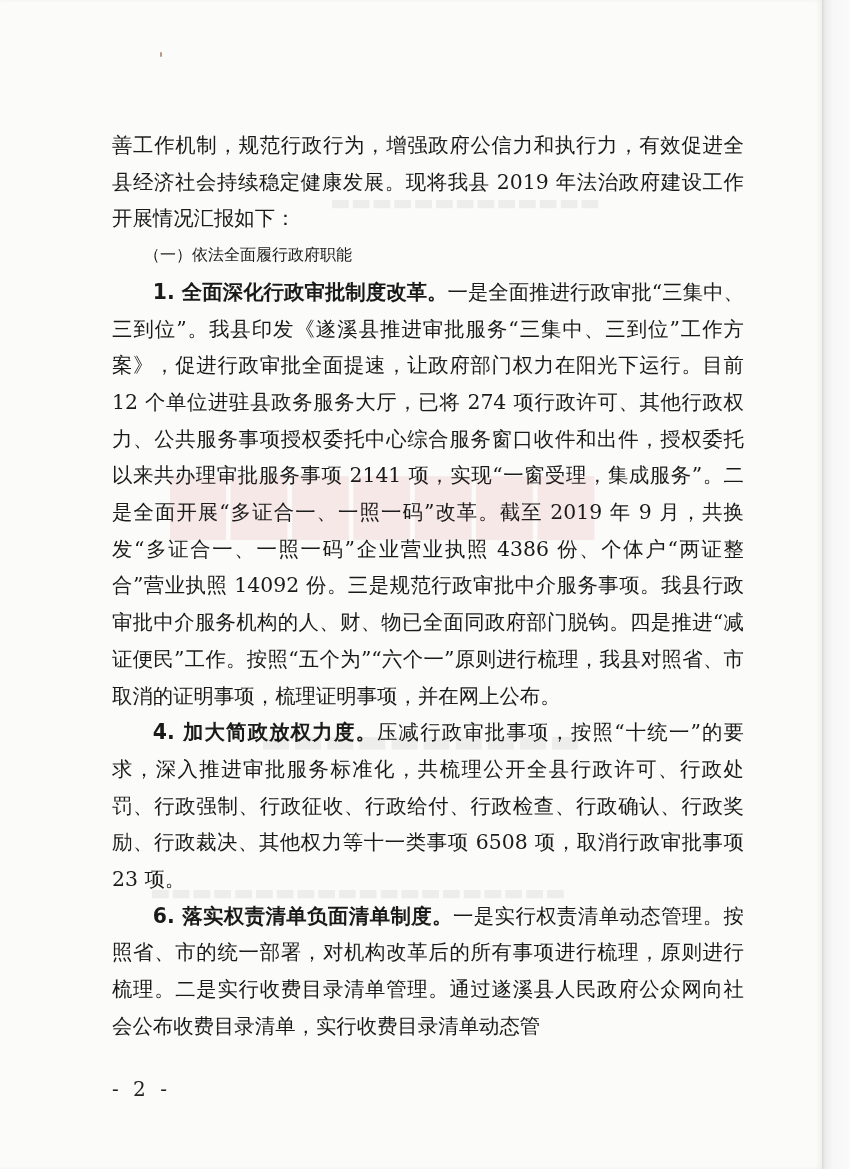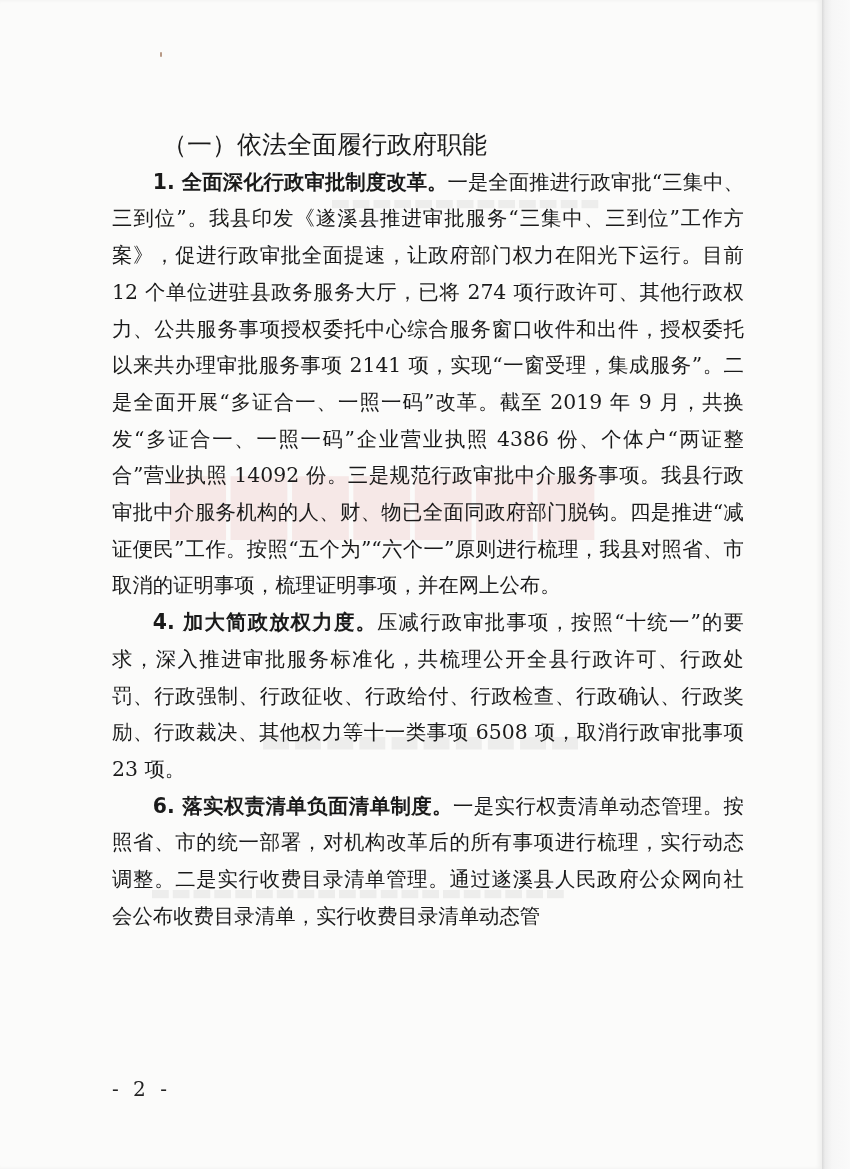--- a/index.html
+++ b/index.html
@@ -42,21 +42,21 @@
     font-family: "DejaVu Serif", serif;
     font-size: 20.4px;
     line-height: 36.7px;
     color: #1a1a1a;
     text-align: justify;
     text-justify: inter-character;
   }
   .text p { margin: 0; }
   .indent { text-indent: 2em; }
   .h1 { font-family: "DejaVu Sans", sans-serif; font-weight: bold; padding-left: 2em; font-size: 20.4px; }
-  .h2 { padding-left: 2em; font-family: "DejaVu Sans", sans-serif; font-size: 25px; }
+  .h2 { padding-left: 2em; font-family: "DejaVu Sans", sans-serif; font-size: 16px; }
   .lead { font-family: "DejaVu Sans", sans-serif; font-weight: bold; }
   .gap { margin-top: 3px; }
   .page-num {
     position: absolute; left: 112px; top: 1077px;
     font-family: "DejaVu Serif", serif; font-size: 20px; color: #222;
     letter-spacing: 4px;
   }
   .speck { position: absolute; background: #b89a86; border-radius: 1px; }
 </style>
 </head>
@@ -64,28 +64,29 @@
 
 <div class="page">
   <div class="speck" style="left:160px;top:52px;width:2px;height:5px;"></div>
 
   <div class="stamp-ghost">▆▆▆▆▆▆▆</div>
   <div class="bleed" style="left:330px;top:190px;">▬▬▬▬▬▬▬▬▬▬▬▬▬</div>
   <div class="bleed" style="left:260px;top:720px;font-size:34px;">▬▬▬▬▬▬▬▬▬▬</div>
   <div class="bleed" style="left:150px;top:880px;">▬▬▬▬▬▬▬▬▬▬▬▬▬▬▬▬▬▬▬▬</div>
 
   <div class="text">
+    <p>善工作机制，规范行政行为，增强政府公信力和执行力，有效促进全县经济社会持续稳定健康发展。现将我县 2019 年法治政府建设工作开展情况汇报如下：</p>
     <p class="h2">（一）依法全面履行政府职能</p>
 
     <p class="indent gap">
       <span class="lead">1. 全面深化行政审批制度改革。</span><span>一是全面推进行政审批“三集中、三到位”。我县印发《遂溪县推进审批服务“三集中、三到位”工作方案》，促进行政审批全面提速，让政府部门权力在阳光下运行。目前 12 个单位进驻县政务服务大厅，已将 274 项行政许可、其他行政权力、公共服务事项授权委托中心综合服务窗口收件和出件，授权委托以来共办理审批服务事项 2141 项，实现“一窗受理，集成服务”。二是全面开展“多证合一、一照一码”改革。截至 2019 年 9 月，共换发“多证合一、一照一码”企业营业执照 4386 份、个体户“两证整合”营业执照 14092 份。三是规范行政审批中介服务事项。我县行政审批中介服务机构的人、财、物已全面同政府部门脱钩。四是推进“减证便民”工作。按照“五个为”“六个一”原则进行梳理，我县对照省、市取消的证明事项，梳理证明事项，并在网上公布。</span>
     </p>
     <p class="indent gap">
       <span class="lead">4. 加大简政放权力度。</span><span>压减行政审批事项，按照“十统一”的要求，深入推进审批服务标准化，共梳理公开全县行政许可、行政处罚、行政强制、行政征收、行政给付、行政检查、行政确认、行政奖励、行政裁决、其他权力等十一类事项 6508 项，取消行政审批事项 23 项。</span>
     </p>
     <p class="indent gap">
-      <span class="lead">6. 落实权责清单负面清单制度。</span><span>一是实行权责清单动态管理。按照省、市的统一部署，对机构改革后的所有事项进行梳理，实行动态调整。二是实行收费目录清单管理。通过遂溪县人民政府公众网向社会公布收费目录清单，实行收费目录清单动态管</span>
+      <span class="lead">6. 落实权责清单负面清单制度。</span><span>一是实行权责清单动态管理。按照省、市的统一部署，对机构改革后的所有事项进行梳理，原则进行梳理。二是实行收费目录清单管理。通过遂溪县人民政府公众网向社会公布收费目录清单，实行收费目录清单动态管</span>
     </p>
   </div>
 
   <div class="page-num">- 2 -</div>
 </div>
 <div class="edge-strip"></div>
 
 </body></html>

